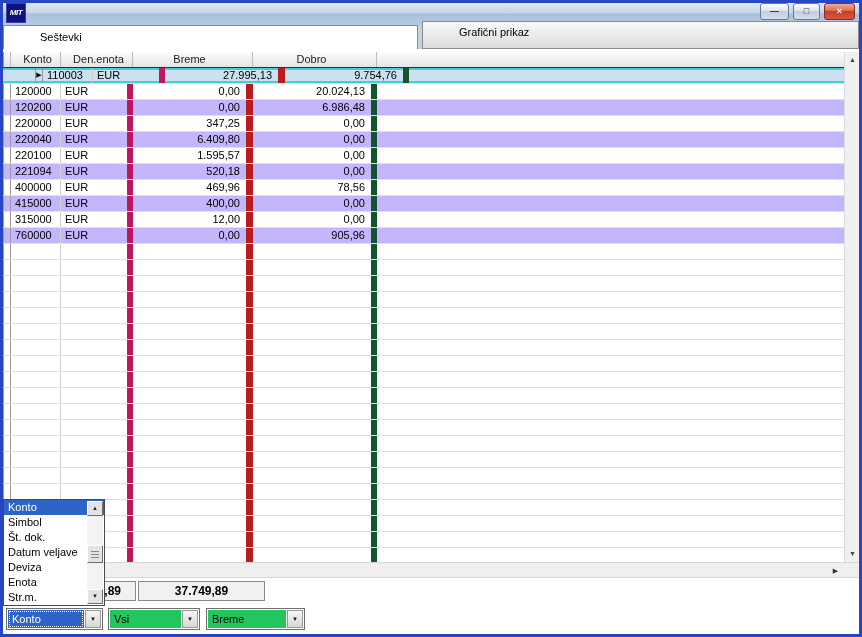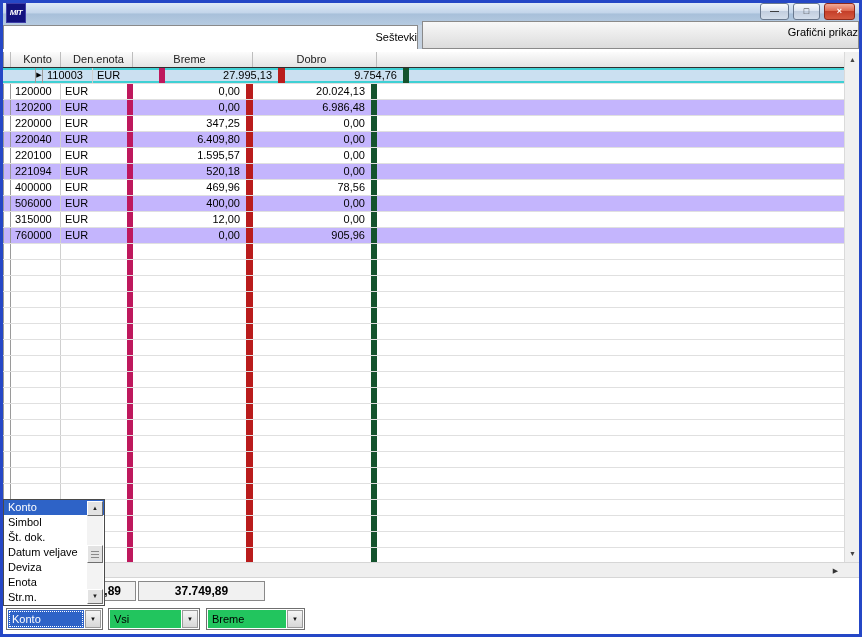--- a/index.html
+++ b/index.html
@@ -20,21 +20,21 @@
     font-size:9px; line-height:14px; text-align:center; font-weight:bold;
     background:linear-gradient(180deg,#fbfcfd 0%,#dde5f0 45%,#c2cedf 50%,#d4deeb 100%); }
   .wbtn.min { width:29px; }
   .wbtn.max { width:27px; }
   .wbtn.close { width:31px; color:#fff; border-color:#8c291a;
     background:linear-gradient(180deg,#f2ab99 0%,#de6a50 45%,#c53f29 50%,#d4593f 100%); }
 
   
   .tabbar { position:absolute; top:22px; left:0; right:0; height:24px;
     background:#c5d2e1; display:flex; align-items:flex-end; }
-  .tab { font-size:11px; color:#000; text-align:right; border:1px solid #8a8a8a; border-bottom:none; }
+  .tab { font-size:11px; color:#000; text-align:left; border:1px solid #8a8a8a; border-bottom:none;padding-left:36px; }
   .tab.active { width:415px; height:24px; line-height:23px; background:#fff; }
   .tab.inactive { flex:1; height:28px; line-height:21px; margin-left:4px;
     background:linear-gradient(180deg,#f8f8f8,#dcdcdc); border-bottom:1px solid #8a8a8a; }
 
   
   .gridwrap { position:absolute; top:49px; left:0; right:0; height:510px; background:#fff; overflow:hidden; }
   .ghead { display:flex; height:16px; border-bottom:1px solid #2f2f2f; }
   .ghead .h { font-size:11px; color:#222; text-align:center; line-height:15px;
     border-right:1px solid #bdbdbd; background:linear-gradient(180deg,#fcfcfc,#e4e4e4); }
   .ghead .h.c-fill { border-right:none; }
@@ -190,21 +190,21 @@
         <div class="grow">
           <div class="cell c-ind"></div>
           <div class="cell c-konto">400000</div>
           <div class="cell c-den">EUR</div>
           <div class="cell c-breme">469,96</div>
           <div class="cell c-dobro">78,56</div>
           <div class="cell c-fill"></div>
         </div>
         <div class="grow alt">
           <div class="cell c-ind"></div>
-          <div class="cell c-konto">506000</div>
+          <div class="cell c-konto">415000</div>
           <div class="cell c-den">EUR</div>
           <div class="cell c-breme">400,00</div>
           <div class="cell c-dobro">0,00</div>
           <div class="cell c-fill"></div>
         </div>
         <div class="grow">
           <div class="cell c-ind"></div>
           <div class="cell c-konto">315000</div>
           <div class="cell c-den">EUR</div>
           <div class="cell c-breme">12,00</div>

